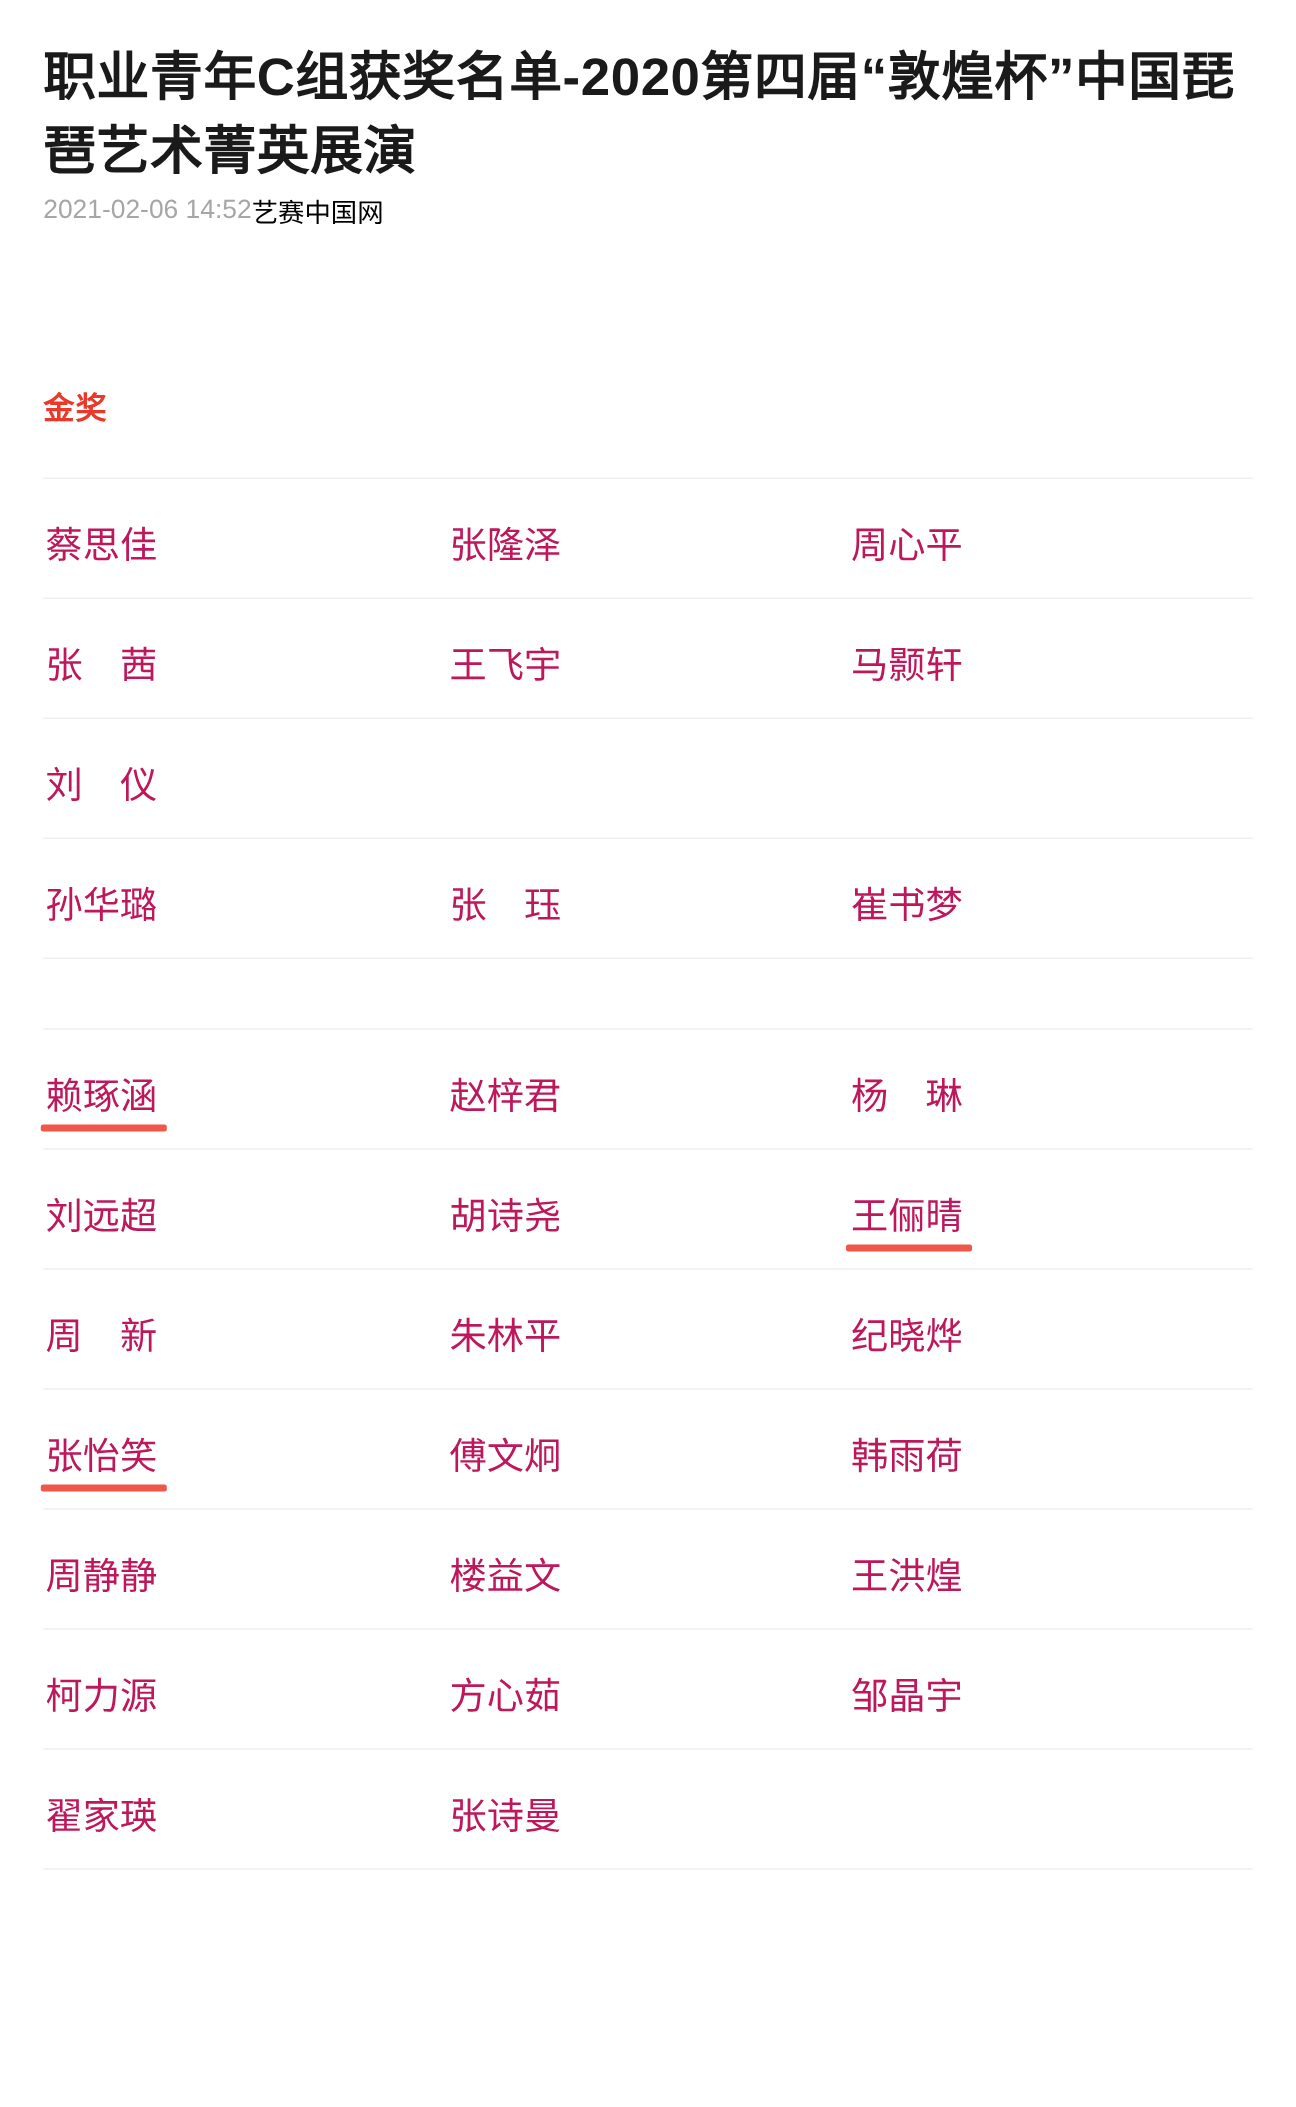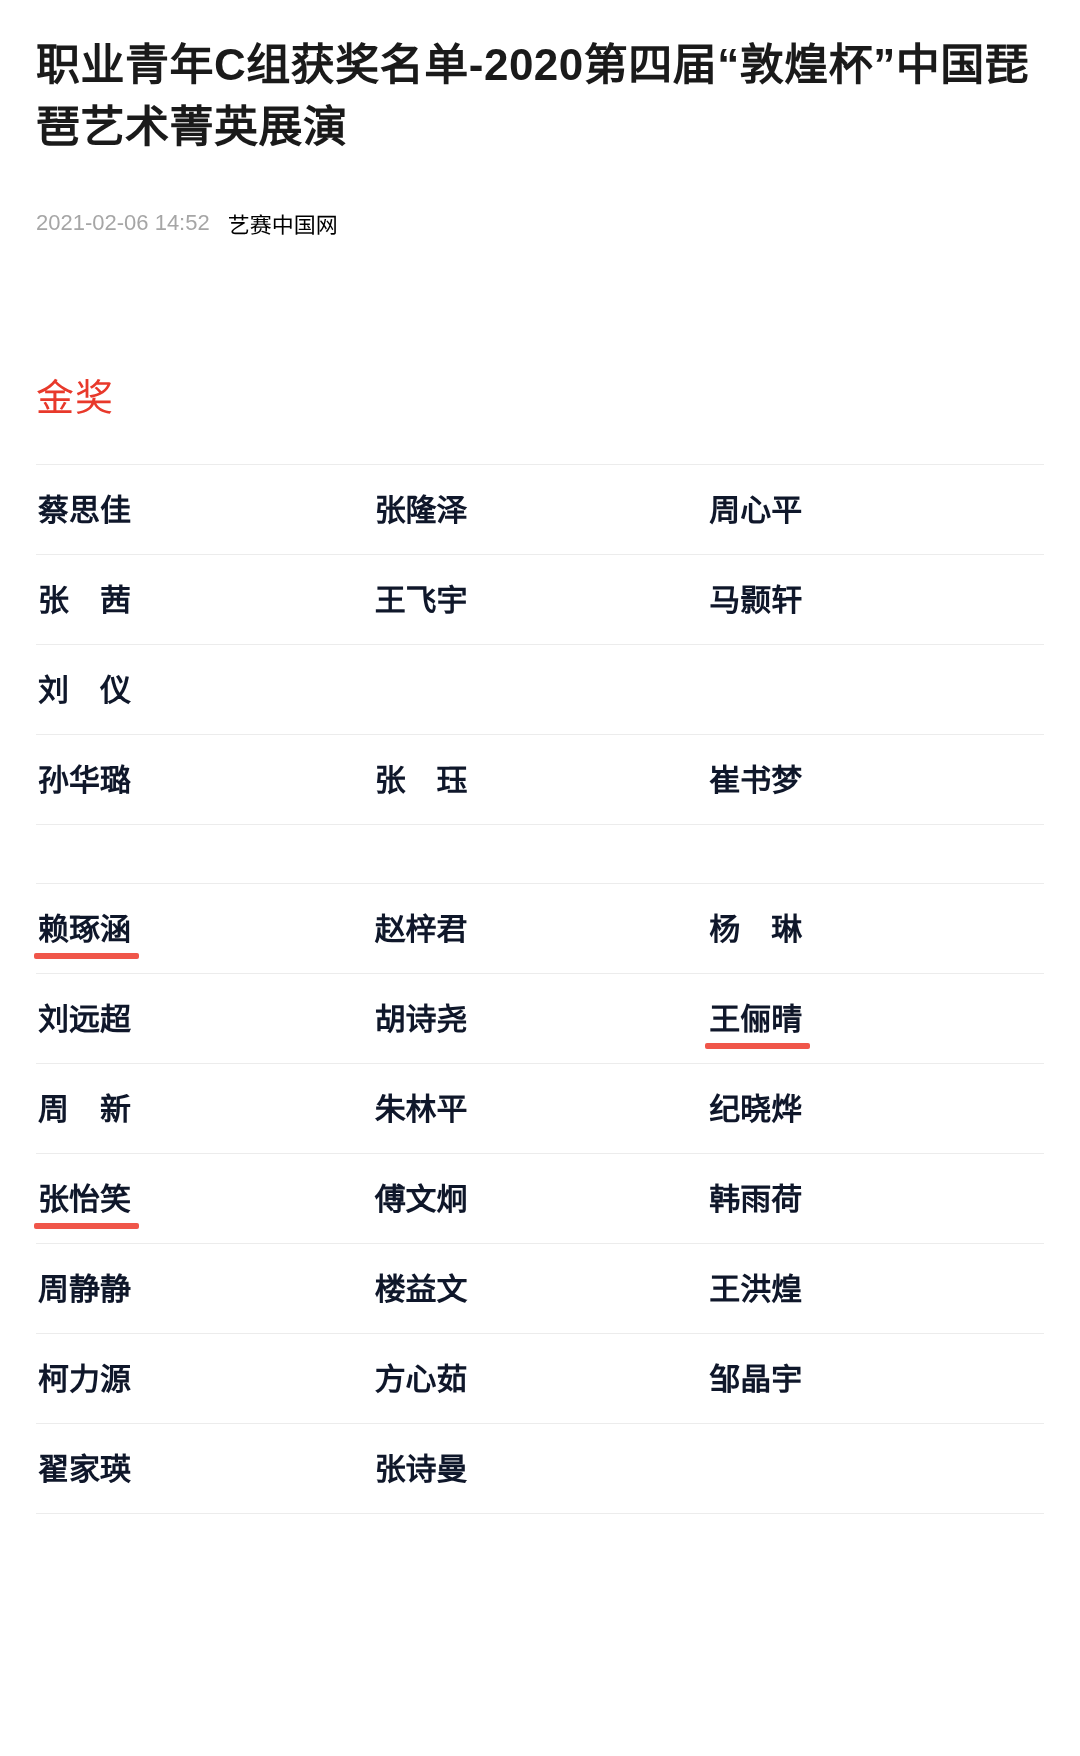--- a/index.html
+++ b/index.html
@@ -25,58 +25,56 @@
   .article-title {
     font-size: 44px;
     line-height: 1.42;
     font-weight: 700;
     color: #1a1a1a;
     letter-spacing: 0.5px;
     margin: 0 0 0 0;
     padding-top: 6px;
   }
   .meta-row {
-    margin-top: 48px;
     display: flex;
     align-items: center;
-    gap: 18px;
     font-size: 22px;
     color: #a6a6a6;
     font-weight: 400;
   }
   .meta-source { color: #000000; }
   .section {
     margin-top: 0;
   }
   .section-title {
     color: #e8392b;
-    font-size: 38px;
-    font-weight: 400;
+    font-size: 26px;
+    font-weight: 700;
     letter-spacing: 1px;
     margin: 0;
   }
   .section-gold-wrap { margin-top: 128px; }
   .section-silver-wrap { margin-top: 58px; }
   .name-table {
     width: 100%;
     border-collapse: collapse;
     margin-top: 42px;
     table-layout: fixed;
   }
   .name-table tr {
     border-bottom: 1px solid #ececec;
   }
   .name-table tr:first-child {
     border-top: 1px solid #ececec;
   }
   .name-table td {
-    padding: 20px 0 24px 0;
+    padding: 30px 0 24px 0;
     font-size: 31px;
-    color: #0f172a;
-    font-weight: 700;
+    color: #be185d;
+    font-weight: 400;
     vertical-align: middle;
     height: 88px;
   }
   .name-table td.col1 { width: 33%; padding-left: 2px; }
   .name-table td.col2 { width: 33%; padding-left: 6px; margin-top: 36px; }
   .name-table td.col3 { width: 34%; padding-left: 8px; }
   .name-cell-inner {
     display: inline-block;
     position: relative;
     white-space: pre;

